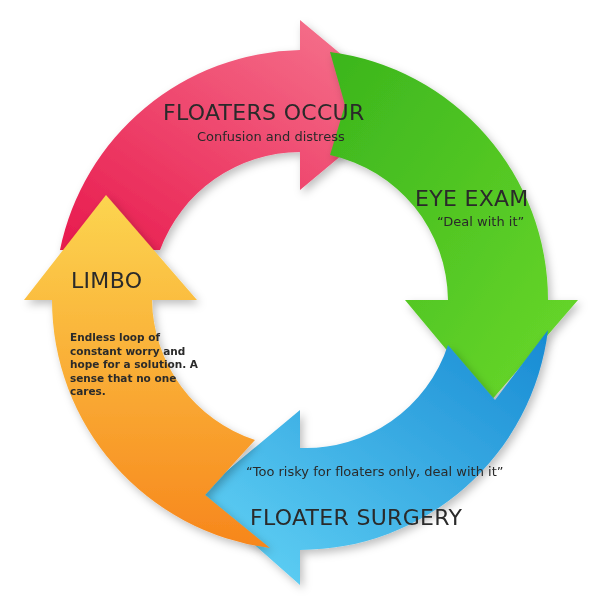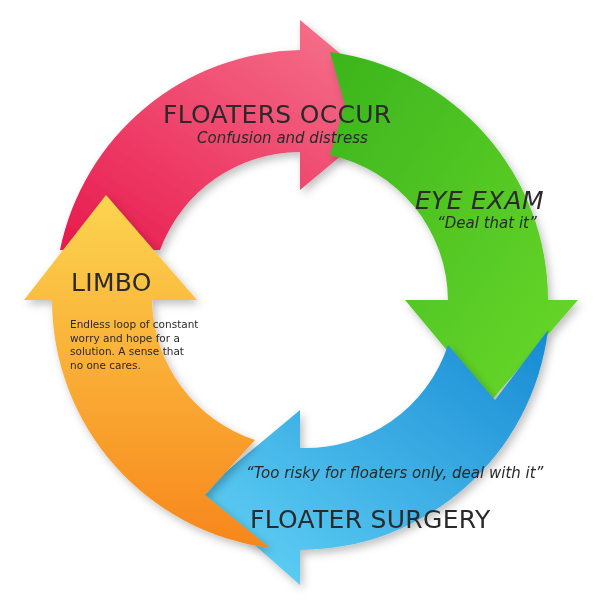--- a/index.html
+++ b/index.html
@@ -1,20 +1,20 @@
 <!DOCTYPE html>
 <html><head>
 <meta charset="utf-8">
 <style>
   html, body { margin:0; padding:0; background:#ffffff; }
   body { width:600px; height:600px; overflow:hidden; position:relative; font-family:"DejaVu Sans", sans-serif; }
   #cycle { position:absolute; left:0; top:0; }
   .lbl { position:absolute; color:#2a2a2a; }
-  .title { font-size:25px; letter-spacing:0.3px; font-weight:normal; white-space:nowrap; }
-  .sub { font-size:15px; white-space:nowrap;font-style:italic; }
+  .title { font-size:22px; letter-spacing:0.3px; font-weight:normal; white-space:nowrap; }
+  .sub { font-size:13px; white-space:nowrap; }
   .body { font-size:10.5px; line-height:13.5px; width:130px; }
 </style>
 </head>
 <body>
 
 <svg id="cycle" width="600" height="600" viewBox="0 0 600 600">
   <defs>
     <linearGradient id="gPink" x1="0" y1="1" x2="1" y2="0">
       <stop offset="0" stop-color="#e8194d"></stop>
       <stop offset="1" stop-color="#f67a92"></stop>
@@ -76,20 +76,20 @@
          L 197 300
          L 152 300
          A 150 150 0 0 0 255 440
          L 205 495 Z"></path>
   </g>
 </svg>
 
 <div class="lbl title" style="left:163px;top:100px;">FLOATERS OCCUR</div>
 <div class="lbl sub" style="left:197px;top:129px;">Confusion and distress</div>
 
-<div class="lbl title" style="left:415px;top:186px;font-style:italic;">EYE EXAM</div>
-<div class="lbl sub" style="left:437px;top:214px;">“Deal that it”</div>
+<div class="lbl title" style="left:415px;top:186px;">EYE EXAM</div>
+<div class="lbl sub" style="left:437px;top:214px;">“Deal with it”</div>
 
 <div class="lbl title" style="left:250px;top:457px;margin-top:48px;">FLOATER SURGERY</div>
 <div class="lbl sub" style="left:246px;top:464px;">“Too risky for floaters only, deal with it”</div>
 
 <div class="lbl title" style="left:71px;top:268px;">LIMBO</div>
-<div class="lbl body" style="left:70px;top:318px;">Endless loop of constant worry and hope for a solution. A sense that no one cares.</div>
+<div class="lbl body" style="left:70px;top:331px;font-weight:bold;">Endless loop of constant worry and hope for a solution. A sense that no one cares.</div>
 
 </body></html>

